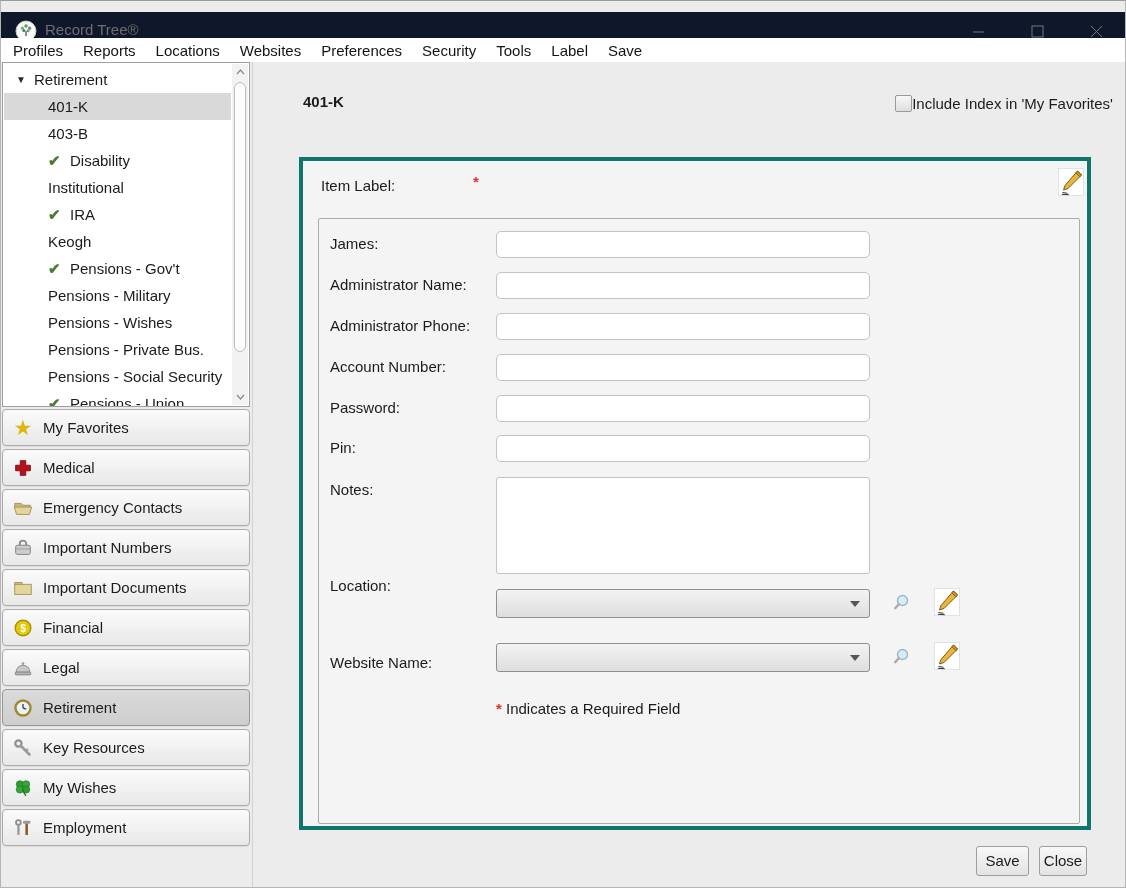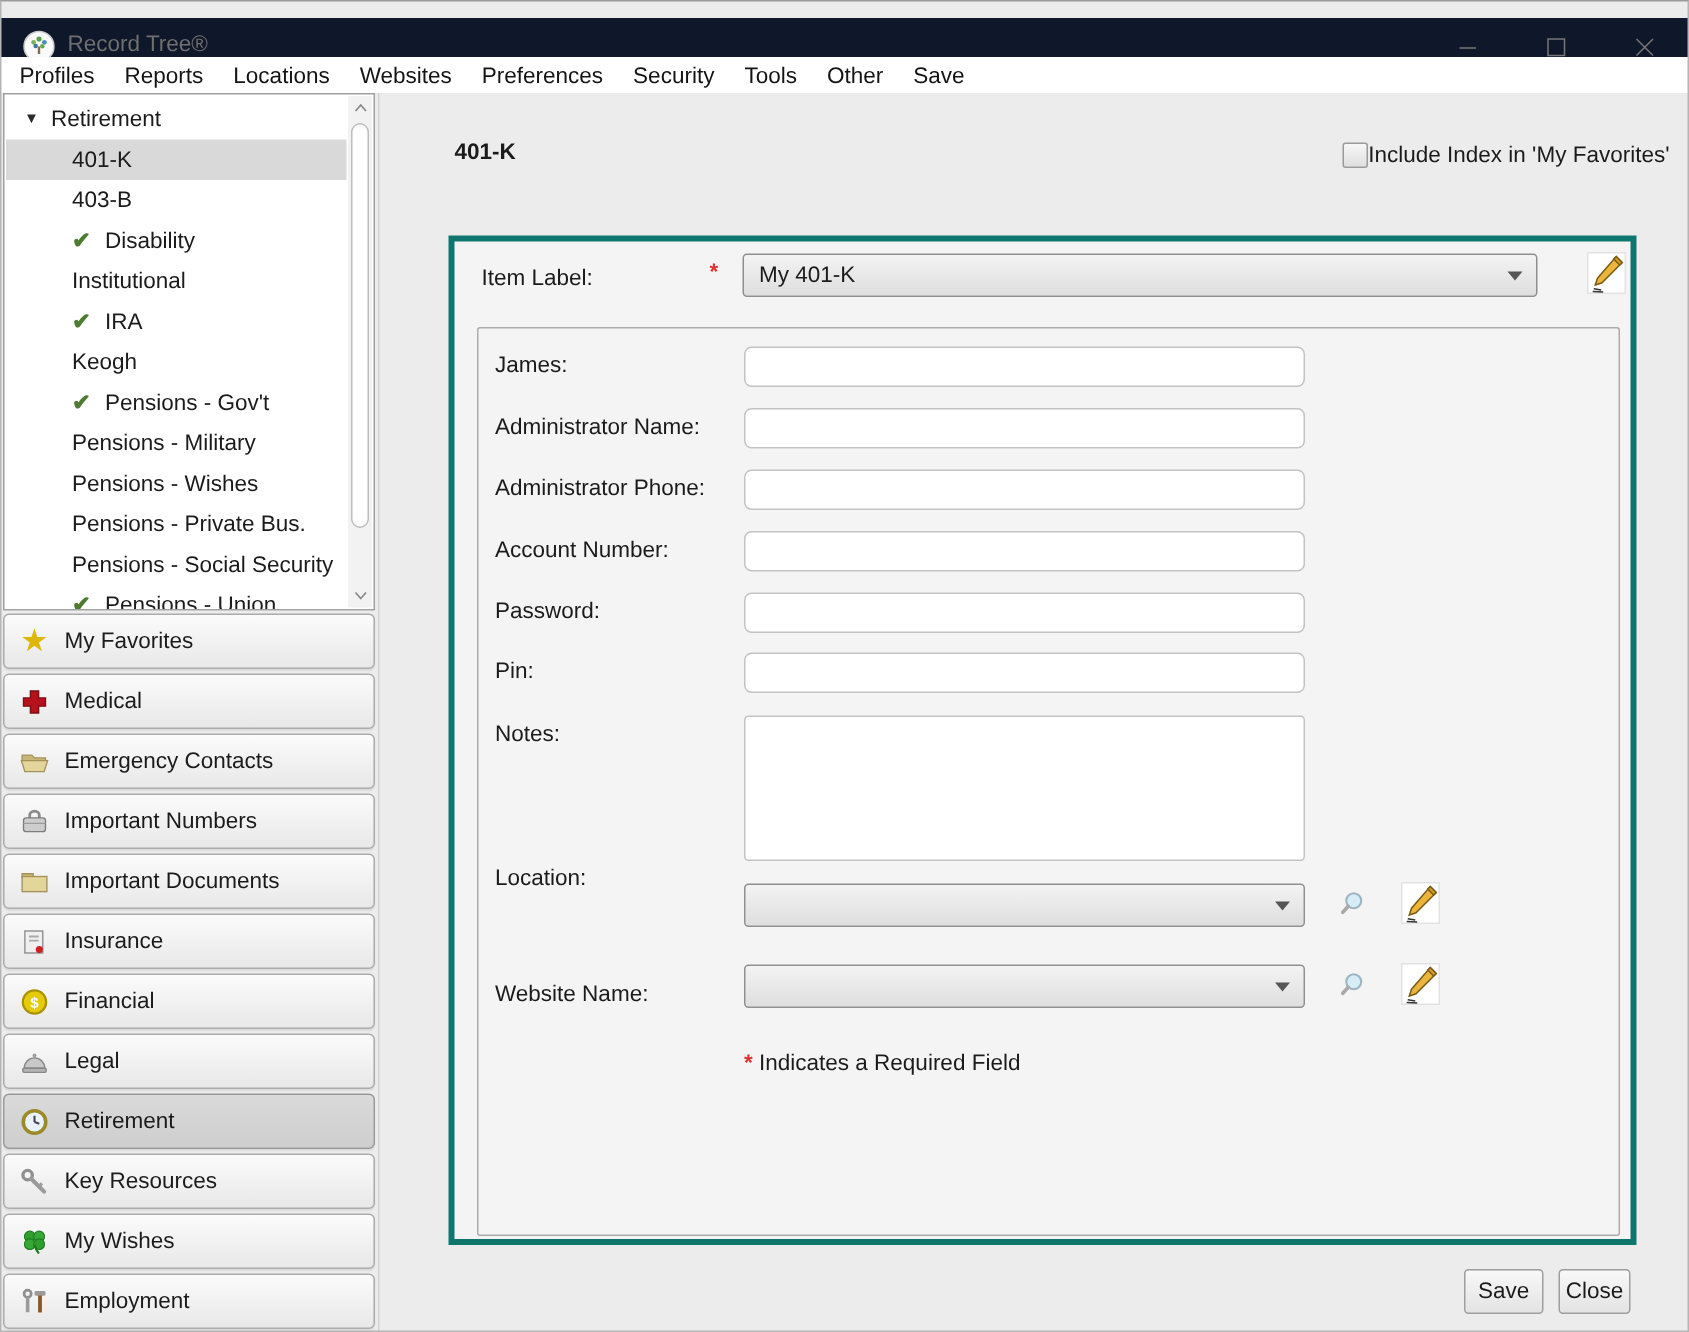--- a/index.html
+++ b/index.html
@@ -120,21 +120,21 @@
 </div>
 
 <div class="menubar">
   <span class="menu-item">Profiles</span>
   <span class="menu-item">Reports</span>
   <span class="menu-item">Locations</span>
   <span class="menu-item">Websites</span>
   <span class="menu-item">Preferences</span>
   <span class="menu-item">Security</span>
   <span class="menu-item">Tools</span>
-  <span class="menu-item">Other</span>
+  <span class="menu-item">Label</span>
   <span class="menu-item">Save</span>
 </div>
 
 <div class="left-col">
   <div class="tree-panel">
     <div class="tree-rows">
       <div class="tree-row root">
         <span class="root-arrow">▼</span>
         <span>Retirement</span>
       </div>
@@ -205,31 +205,20 @@
         <svg width="22" height="22" viewBox="0 0 24 24">
           <path d="M3 6 h8 v3 H3 z" fill="#d2bf77" stroke="#a3925c" stroke-width="1"></path>
           <rect x="3" y="8" width="18" height="11" fill="#e4d69b" stroke="#a3925c" stroke-width="1"></rect>
         </svg>
       </span>
       <span>Important Documents</span>
     </div>
     <div class="cat-btn">
       <span class="ci">
         <svg width="22" height="22" viewBox="0 0 24 24">
-          <rect x="5" y="4" width="13" height="16" fill="#f0f0f0" stroke="#8d8d8d" stroke-width="1"></rect>
-          <line x1="8" y1="8" x2="15" y2="8" stroke="#aaa" stroke-width="1.3"></line>
-          <line x1="8" y1="11" x2="15" y2="11" stroke="#aaa" stroke-width="1.3"></line>
-          <circle cx="15.5" cy="17.5" r="2.6" fill="#cc2222"></circle>
-        </svg>
-      </span>
-      <span>Insurance</span>
-    </div>
-    <div class="cat-btn">
-      <span class="ci">
-        <svg width="22" height="22" viewBox="0 0 24 24">
           <circle cx="12" cy="12" r="8.5" fill="#e5ca08" stroke="#a89200" stroke-width="1.6"></circle>
           <text x="12" y="16.2" font-size="11" font-weight="bold" fill="#ffffff" text-anchor="middle" font-family="Liberation Sans, sans-serif">$</text>
         </svg>
       </span>
       <span>Financial</span>
     </div>
     <div class="cat-btn">
       <span class="ci">
         <svg width="22" height="22" viewBox="0 0 24 24">
           <circle cx="12" cy="7.2" r="1.4" fill="#9d9d9d"></circle>
@@ -291,24 +280,20 @@
   <div class="include-idx">
     <div class="cb"></div>
     <span>Include Index in 'My Favorites'</span>
   </div>
 
 
   <div class="content">
 
     <span class="il-label">Item Label:</span>
     <span class="il-req">*</span>
-    <div class="combo il-combo">
-      <span>My 401-K</span>
-      <span class="arr"></span>
-    </div>
     <span class="icon-btn" style="left:755px; top:7px;">
       <svg width="26" height="28" viewBox="0 0 26 28">
         <rect x="0.5" y="0.5" width="25" height="27" fill="#ffffff" stroke="#e2e2e2"></rect>
         <path d="M19.5 3 L23.5 7 L10 20.5 L5.5 22 L7 17.5 Z" fill="#e9b53a" stroke="#7a5c1a" stroke-width="1"></path>
         <path d="M19.5 3 L23.5 7 L21.8 8.7 L17.8 4.7 Z" fill="#d79b20" stroke="#7a5c1a" stroke-width="1"></path>
         <path d="M4.5 24.5 l5 0.8 M3.8 26.3 l7 0.4" stroke="#333" stroke-width="1" fill="none"></path>
       </svg>
     </span>
 
     <div class="groupbox">

